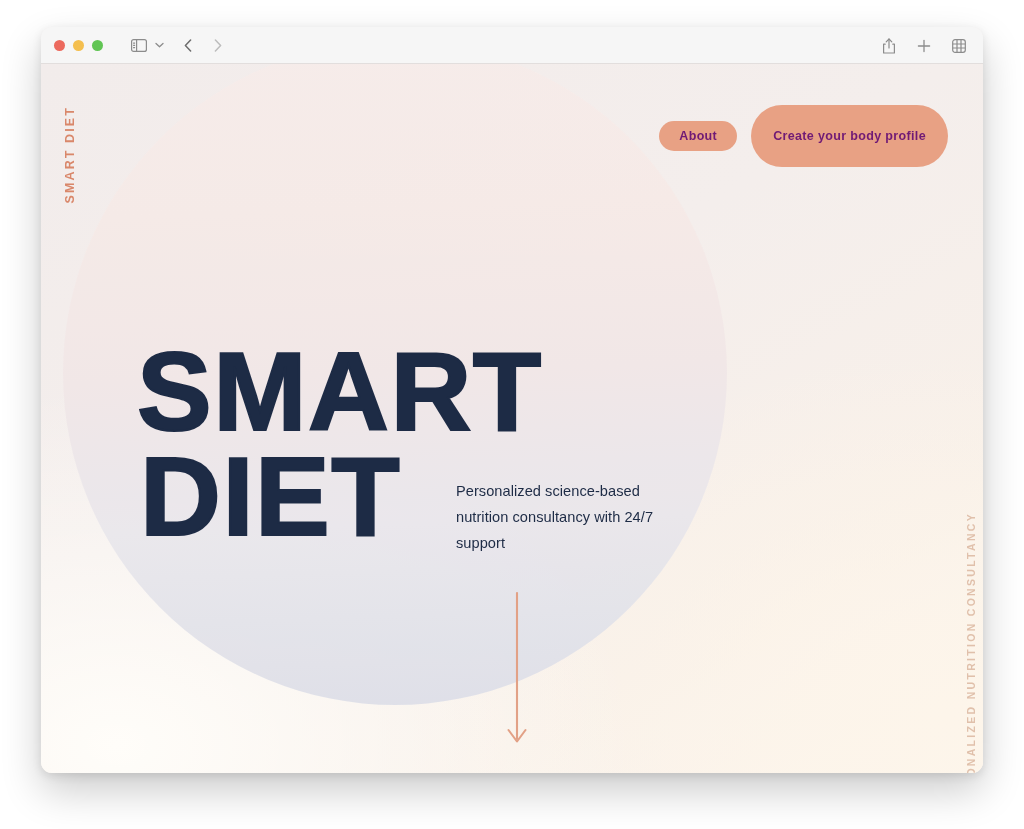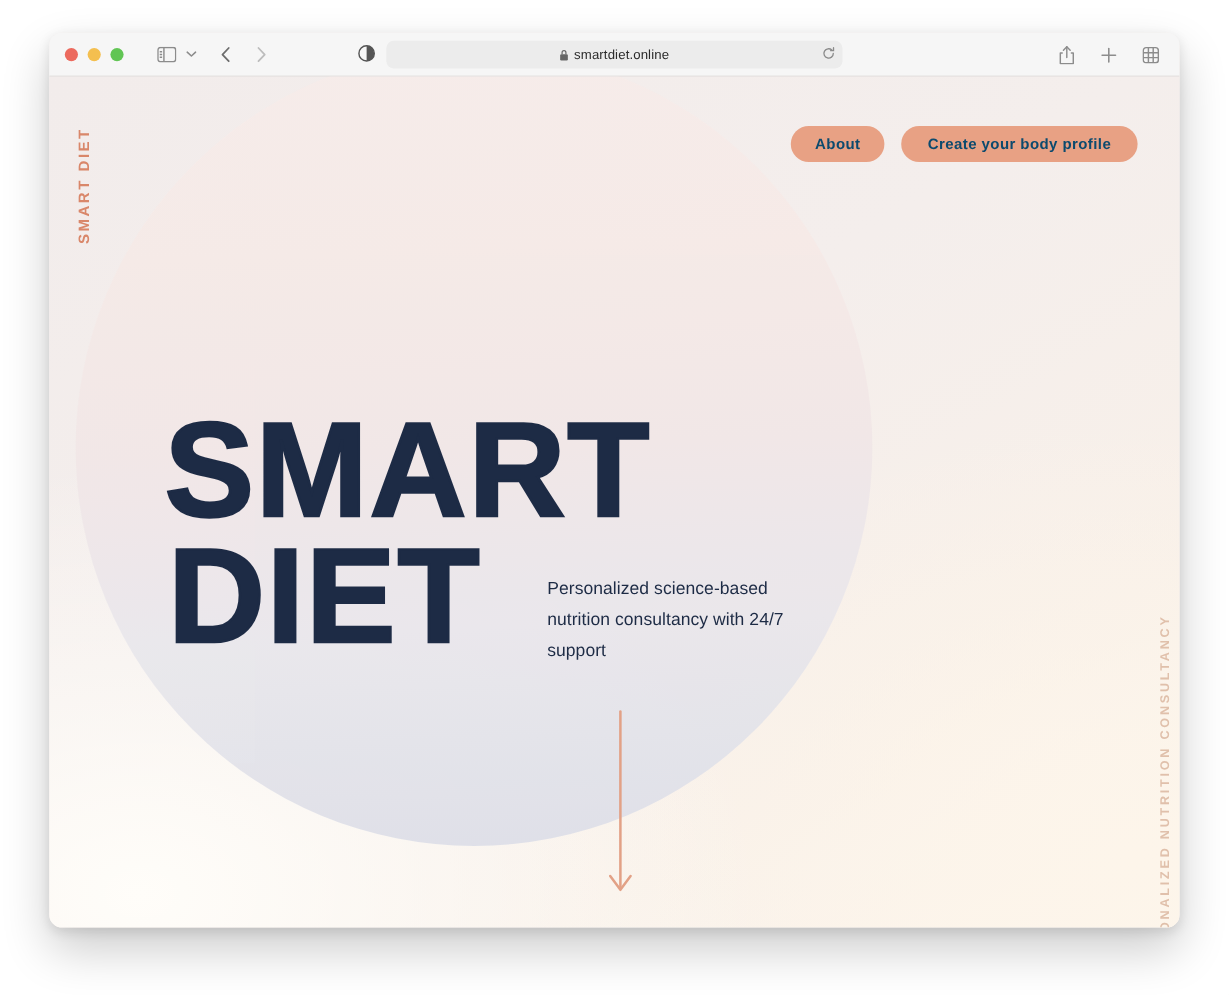--- a/index.html
+++ b/index.html
@@ -146,31 +146,31 @@
   #page-nav {
     position: absolute;
     right: 35px; top: 41px;
     display: flex;
     align-items: center;
     gap: 14px;
   }
   .pill {
     border: none;
     background: #e8a184;
-    color: #0c4a6e;
+    color: #701a75;
     font-family: "Liberation Sans", sans-serif;
     font-size: 12.5px;
     font-weight: bold;
     letter-spacing: .35px;
     border-radius: 999px;
     cursor: pointer;
     white-space: nowrap;
   }
   #nav-about { padding: 8px 20px; }
-  #nav-create { padding: 8px 22px; }
+  #nav-create { padding: 24px 22px; }
 
   
   #brand-vertical {
     position: absolute;
     left: 22px;
     top: 42px;
     writing-mode: vertical-rl;
     transform: rotate(180deg);
     transform-origin: center;
     font-size: 12.5px;
@@ -270,44 +270,20 @@
           <polyline points="6.6,1 1.4,6.5 6.6,12"></polyline>
         </svg>
       </span>
       <span class="tb-icon" id="nav-forward">
         <svg width="8" height="13" viewBox="0 0 8 13" fill="none" stroke="currentColor" stroke-width="1.5" stroke-linecap="round" stroke-linejoin="round">
           <polyline points="1.4,1 6.6,6.5 1.4,12"></polyline>
         </svg>
       </span>
     </div>
 
-    <div id="address-bar-wrap">
-      <span id="reader-icon">
-        <svg width="15" height="15" viewBox="0 0 15 15" fill="none">
-          <circle cx="7.5" cy="7.5" r="6.4" stroke="currentColor" stroke-width="1.2"></circle>
-          <path d="M7.5 1.1 A6.4 6.4 0 0 1 7.5 13.9 Z" fill="currentColor"></path>
-        </svg>
-      </span>
-
-      <div id="address-bar">
-        <span id="lock-icon">
-          <svg width="8" height="10" viewBox="0 0 8 10" fill="none" stroke="currentColor" stroke-width="1">
-            <rect x="0.8" y="4.2" width="6.4" height="5.2" rx="1" fill="currentColor" stroke="none"></rect>
-            <path d="M2.4 4.2 V2.8 a1.6 1.6 0 0 1 3.2 0 V4.2"></path>
-          </svg>
-        </span>
-        <span id="url-text">smartdiet.online</span>
-        <span id="reload-icon">
-          <svg width="11" height="11" viewBox="0 0 11 11" fill="none" stroke="currentColor" stroke-width="1.1" stroke-linecap="round">
-            <path d="M9.4 5.5 a3.9 3.9 0 1 1 -1.2 -2.8"></path>
-            <polyline points="9.6,0.8 9.6,3.2 7.2,3.2"></polyline>
-          </svg>
-        </span>
-      </div>
-    </div>
 
     <div id="toolbar-right">
       <span class="tb-icon">
         <svg width="14" height="16" viewBox="0 0 14 16" fill="none" stroke="currentColor" stroke-width="1.2" stroke-linecap="round" stroke-linejoin="round">
           <path d="M3.2 6.2 H1.6 V15 H12.4 V6.2 H10.8"></path>
           <line x1="7" y1="1" x2="7" y2="10"></line>
           <polyline points="4.2,3.8 7,1 9.8,3.8"></polyline>
         </svg>
       </span>
       <span class="tb-icon">

